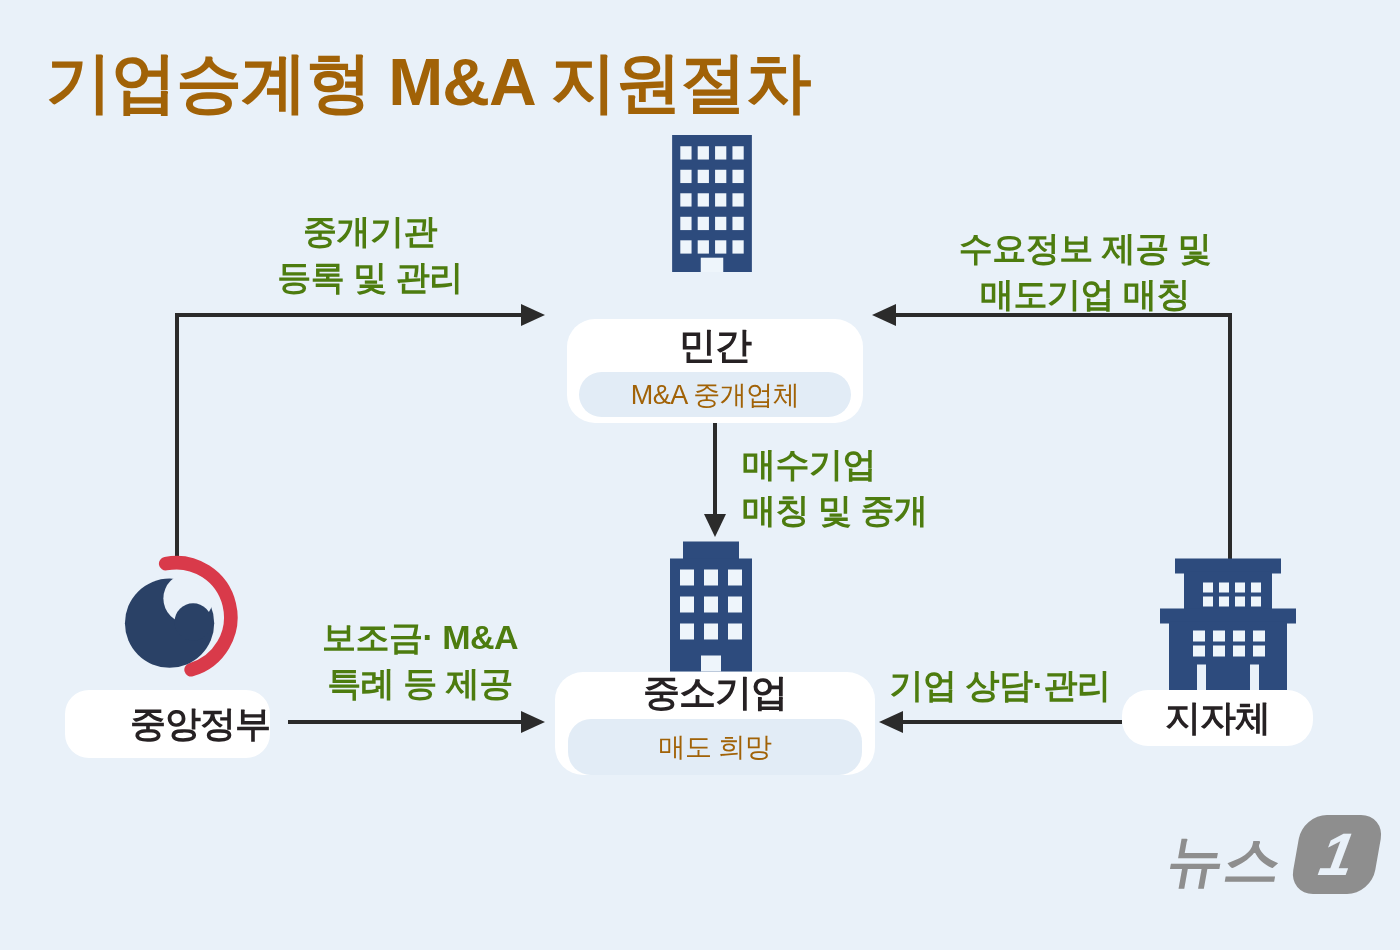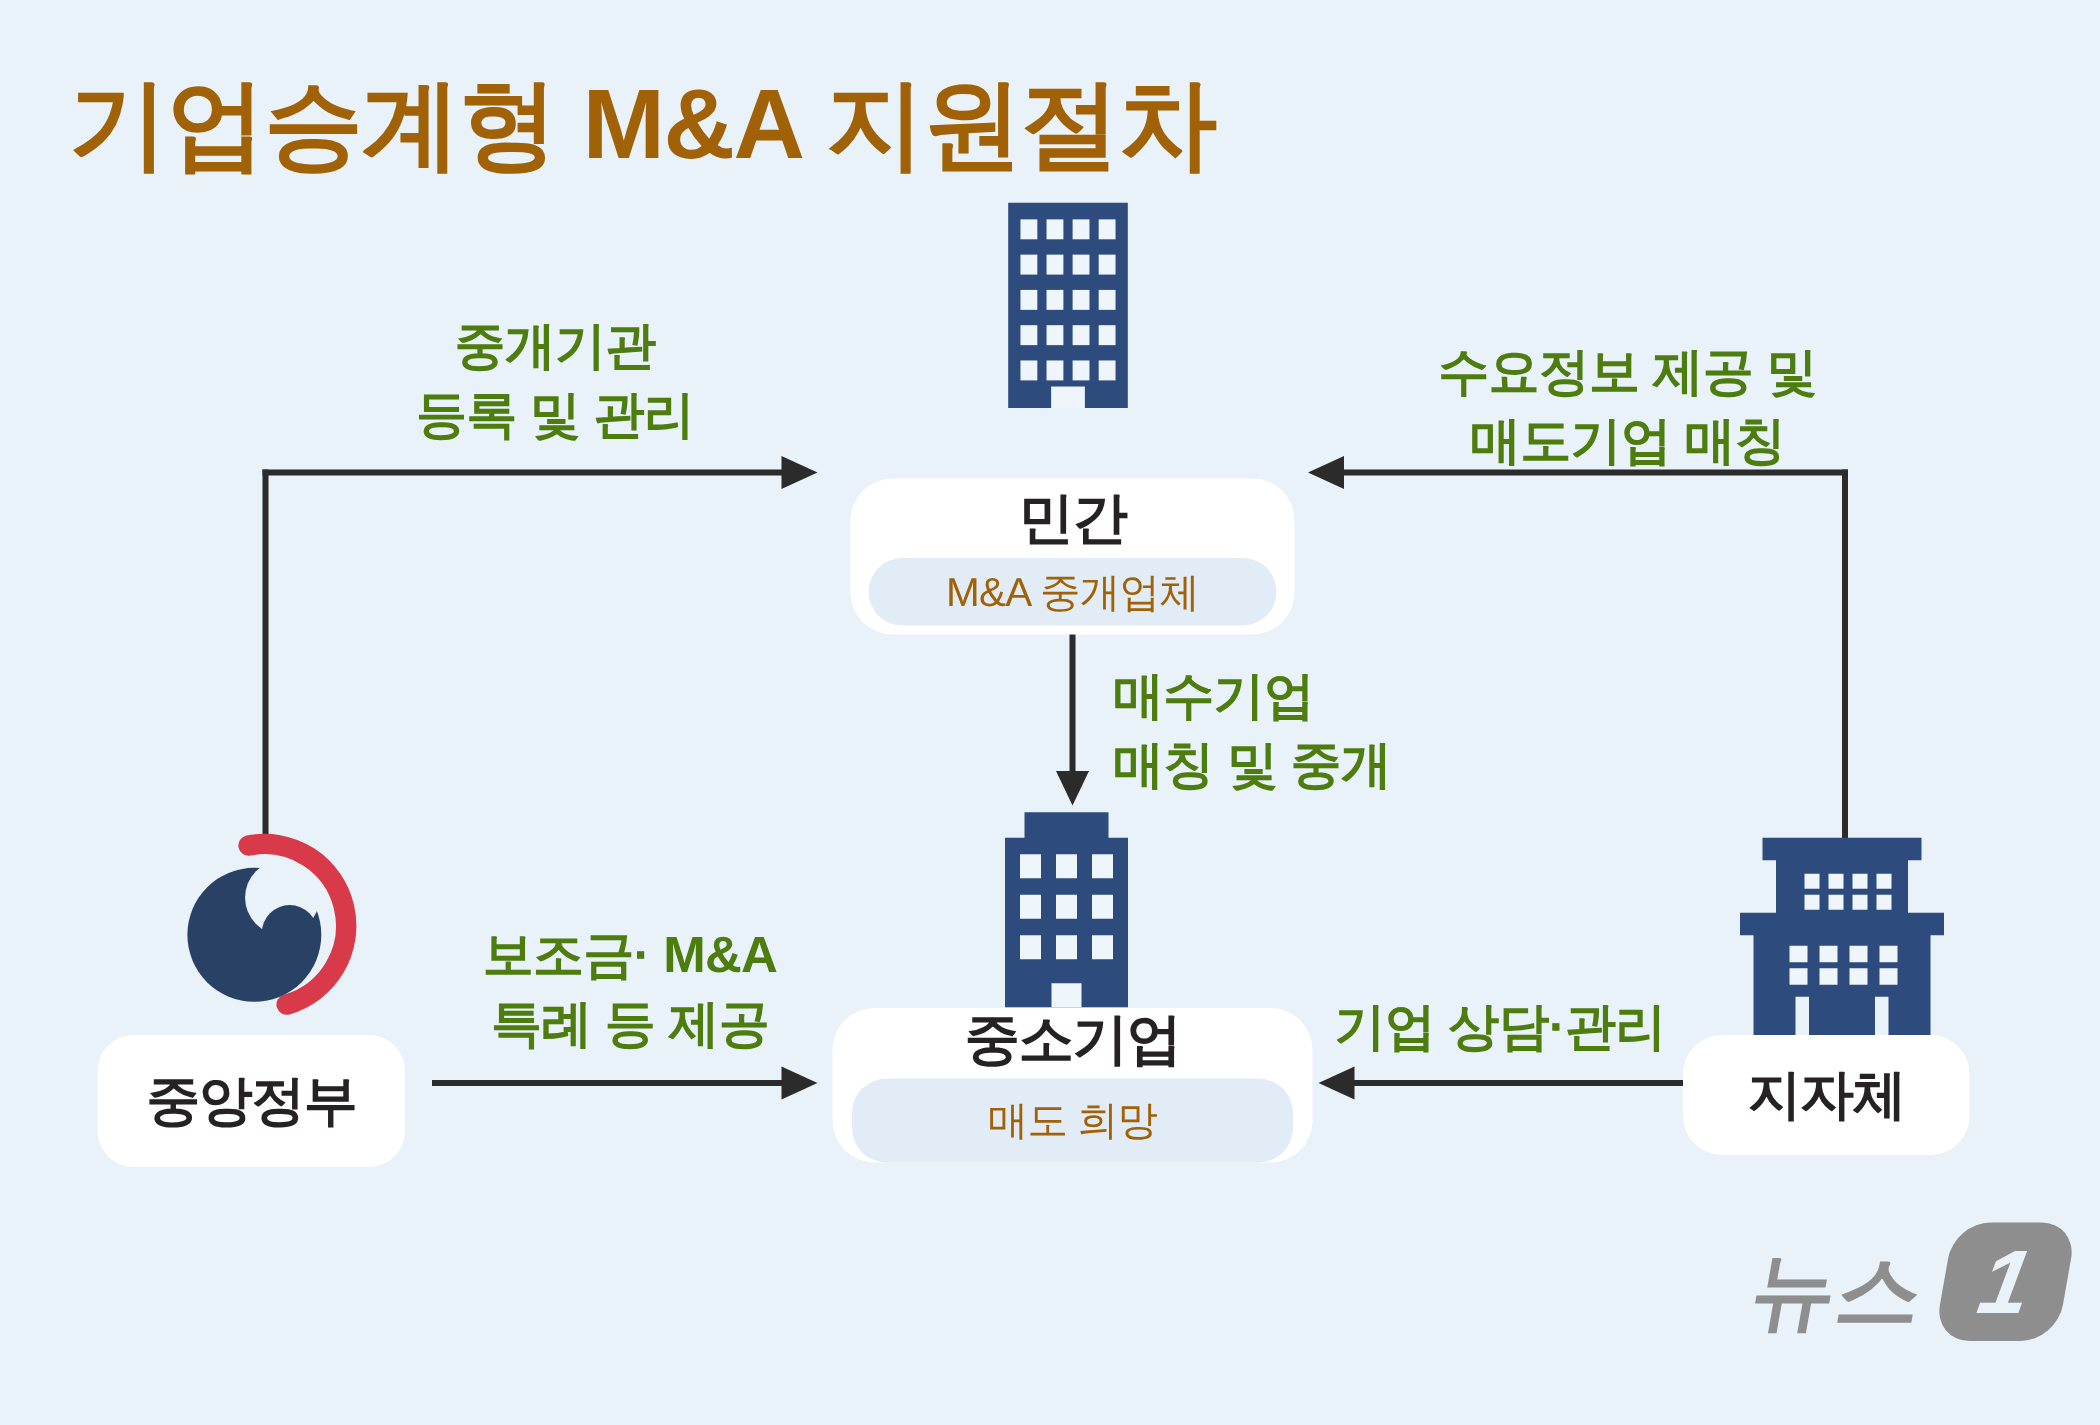--- a/index.html
+++ b/index.html
@@ -147,21 +147,21 @@
     <div class="node-title">민간</div>
     <div class="pill" style="width:272px;height:45px;margin-top:5px;">M&amp;A 중개업체</div>
   </div>
 
   <svg class="abs" style="left:115px;top:555px;" width="124" height="124" viewBox="0 0 100 100">
     <path d="M40.9,7 A44,44 0 0 1 61.4,92.5" fill="none" stroke="#d93a4a" stroke-width="11" stroke-linecap="round"></path>
     <circle cx="44" cy="55" r="36" fill="#2a4166"></circle>
     <circle cx="59" cy="35" r="20" fill="#e9f1f9"></circle>
     <circle cx="63" cy="54" r="15" fill="#2a4166"></circle>
   </svg>
-  <div class="abs card" style="left:65px;top:690px;width:205px;height:88px;border-radius:24px;">
+  <div class="abs card" style="left:65px;top:690px;width:205px;height:68px;border-radius:24px;align-items:flex-end;">
     <div class="node-title" style="font-size:36px;">중앙정부</div>
   </div>
 
   <svg class="abs" style="left:670px;top:540px;" width="82" height="133" viewBox="0 0 82 130">
     <rect class="navy" x="13" y="0" width="56" height="22"></rect>
     <rect class="navy" x="0" y="17" width="82" height="113"></rect>
     <rect class="win" x="10" y="28" width="14" height="16"></rect>
       <rect class="win" x="34" y="28" width="14" height="16"></rect>
       <rect class="win" x="58" y="28" width="14" height="16"></rect>
     <rect class="win" x="10" y="55" width="14" height="16"></rect>
@@ -194,21 +194,21 @@
       <rect class="win" x="53" y="72" width="12" height="11"></rect>
       <rect class="win" x="73" y="72" width="12" height="11"></rect>
       <rect class="win" x="93" y="72" width="12" height="11"></rect>
     <rect class="win" x="33" y="87" width="12" height="11"></rect>
       <rect class="win" x="53" y="87" width="12" height="11"></rect>
       <rect class="win" x="73" y="87" width="12" height="11"></rect>
       <rect class="win" x="93" y="87" width="12" height="11"></rect>
     <rect x="37" y="106" width="9" height="26" fill="#e9f1f9"></rect>
     <rect x="90" y="106" width="9" height="26" fill="#e9f1f9"></rect>
   </svg>
-  <div class="abs card" style="left:1122px;top:690px;width:191px;height:80px;border-radius:26px;text-align:center;">
+  <div class="abs card" style="left:1122px;top:690px;width:191px;height:56px;border-radius:26px;text-align:center;">
     <div class="node-title" style="font-size:36px;">지자체</div>
   </div>
 
 
   <div class="abs logo-wrap">
     <div class="logo-word">뉴스</div>
     <div class="logo-block">
       <span class="logo-num">1</span>
     </div>
   </div>

